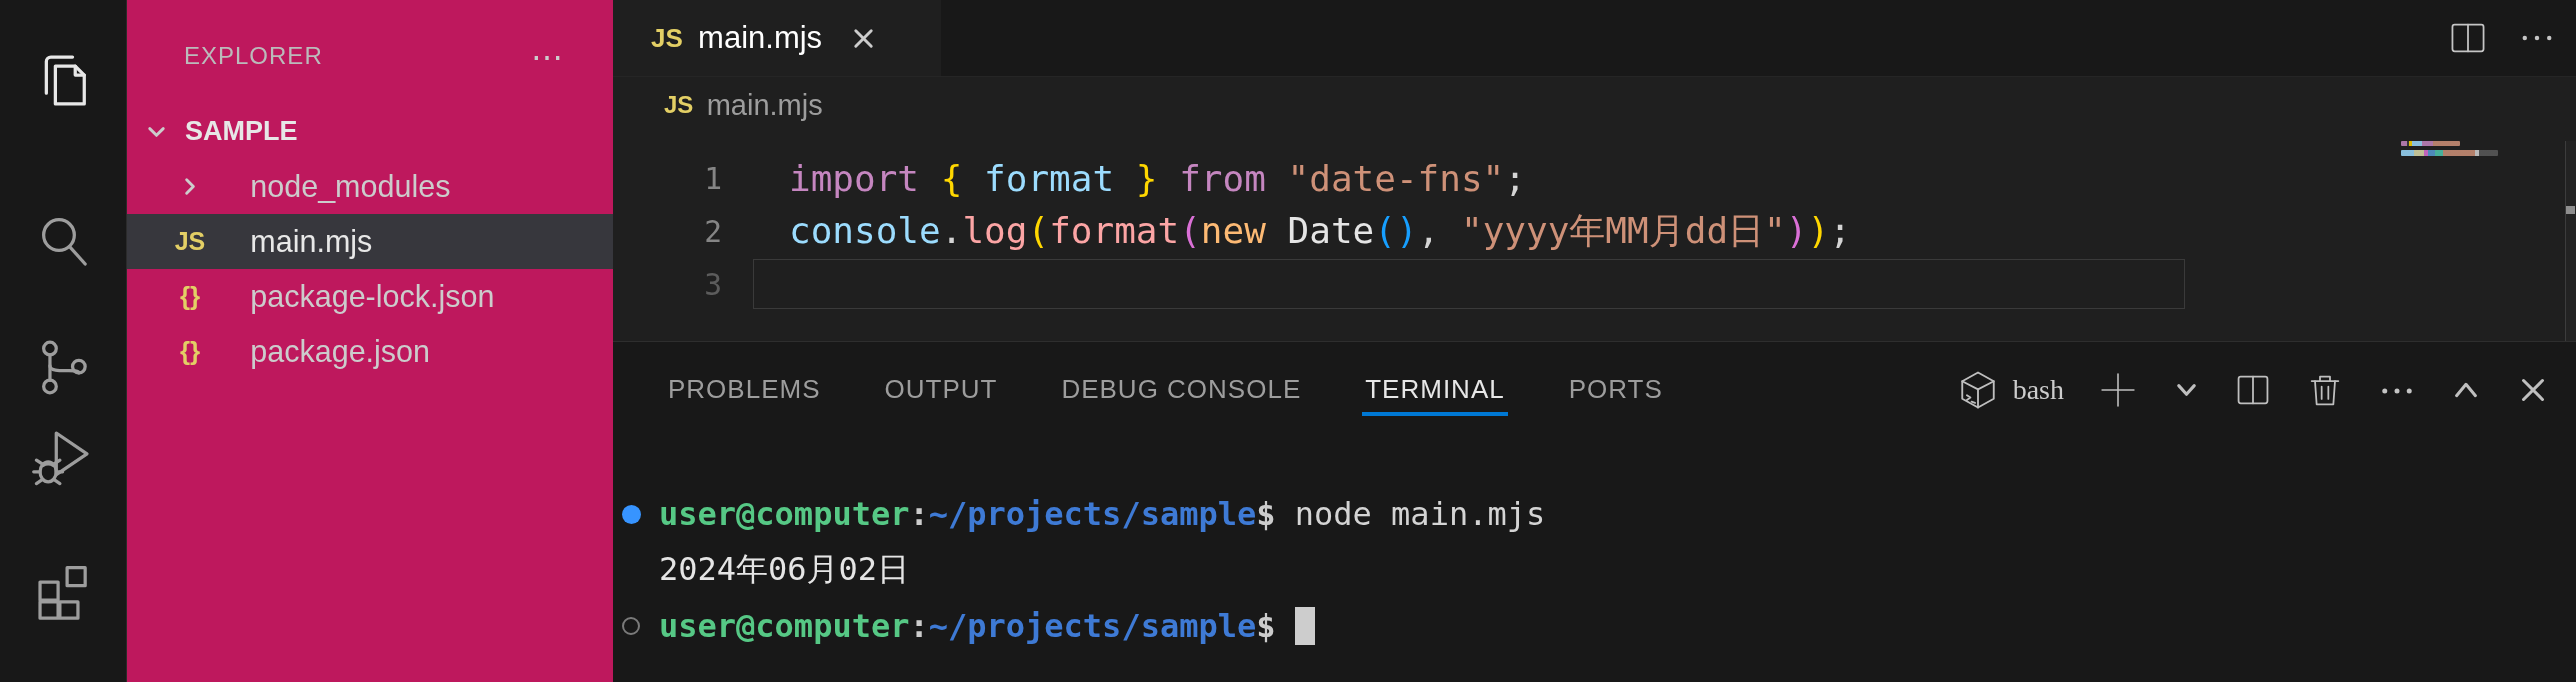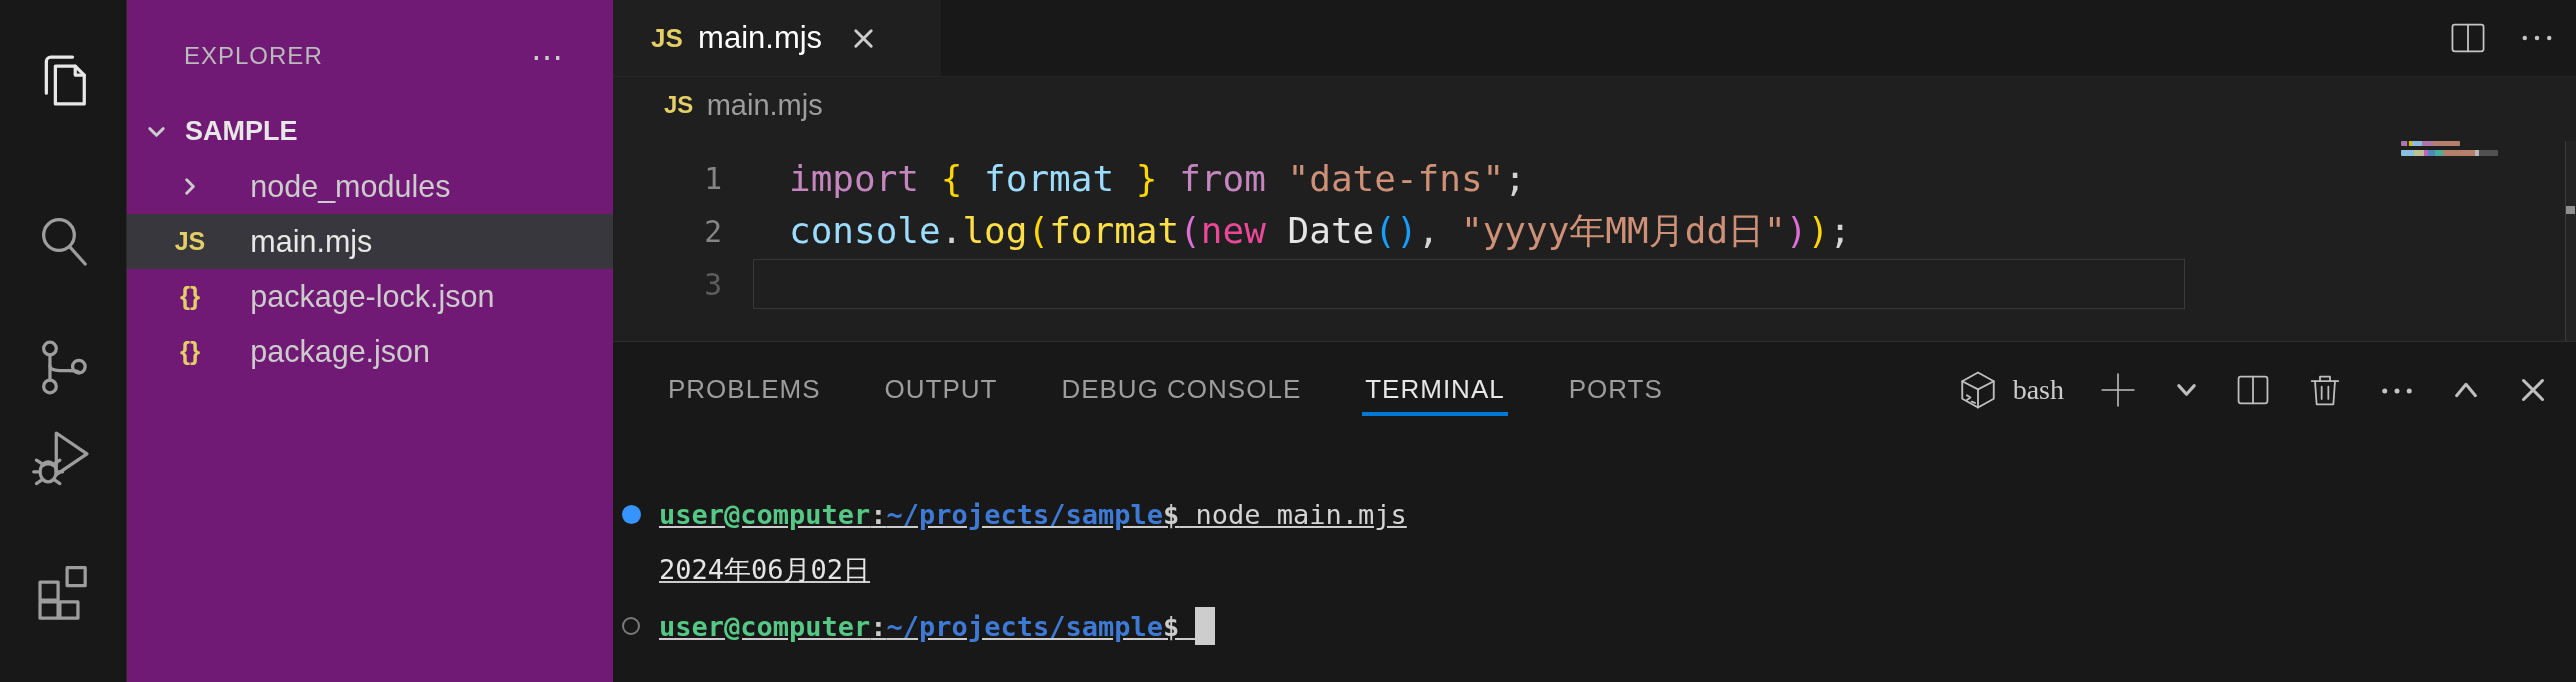--- a/index.html
+++ b/index.html
@@ -8,21 +8,21 @@
   svg{display:block;}
 
   
   .activitybar{position:absolute;left:0;top:0;width:126px;height:683px;background:#181818;
                border-right:1px solid #2b2b2b;}
   .ab-item{position:absolute;left:20px;width:86px;height:86px;display:flex;align-items:center;justify-content:center;cursor:pointer;}
   .ab-item svg{stroke:#9d9d9d;fill:none;stroke-width:3.6;stroke-linecap:round;stroke-linejoin:round;}
   .ab-item.active svg{stroke:#e7e7e7;}
 
   
-  .sidebar{position:absolute;left:127px;top:0;width:486px;height:683px;background:#701a75;text-align:right;}
+  .sidebar{position:absolute;left:127px;top:0;width:486px;height:683px;background:#be185d;text-align:right;}
   .sb-header{position:relative;height:61px;margin-top:25px;display:flex;align-items:center;}
   .sb-title{padding-left:57px;font-size:24px;letter-spacing:1px;color:#bbbbbb;}
   .sb-more{position:absolute;right:48px;top:13.3px;font-size:32px;color:#cccccc;letter-spacing:1.9px;cursor:pointer;}
   .sb-section{margin-top:18px;height:55px;display:flex;align-items:center;padding-left:17px;cursor:pointer;}
   .sb-section .sec-label{font-size:27px;font-weight:bold;color:#e7e7e7;margin-left:16px;}
   .chev{stroke:#cccccc;fill:none;stroke-width:3;stroke-linecap:round;stroke-linejoin:round;}
   .sb-item{height:55px;display:flex;align-items:center;padding-left:44px;font-size:30.5px;color:#cccccc;cursor:pointer;gap:28px;}
   .sb-item.selected{background:#37373d;color:#e8e8e8;}
   .sb-icon{width:38px;display:flex;justify-content:center;margin-right:13.3px;flex:0 0 38px;}
   .js-badge{color:#e3cf65;font-weight:bold;font-size:25px;font-family:"Liberation Sans",sans-serif;}
@@ -42,44 +42,44 @@
   .breadcrumb{height:56px;background:#1f1f1f;display:flex;align-items:center;padding-left:51px;}
   .breadcrumb .js-badge{font-size:24px;}
   .bc-label{font-size:29px;color:#9d9d9d;margin-left:13.3px;cursor:pointer;}
 
   .editor{position:relative;height:208px;background:#1f1f1f;}
   .code-lines{padding-top:19px;font-family:"DejaVu Sans Mono","Liberation Mono",monospace;font-size:36px;}
   .code-line{height:53px;display:flex;align-items:center;white-space:pre;}
   .gutter{width:109px;text-align:right;font-size:29.6px;color:#858585;flex:0 0 109px;}
   .gutter.dim{color:#5c5c5c;}
   .code-text{margin-left:67px;}
-  .tok-keyword{color:#C586C0}.tok-variable{color:#9CDCFE}.tok-function{color:#fde047}
+  .tok-keyword{color:#C586C0}.tok-variable{color:#9CDCFE}.tok-function{color:#fca5a5}
   .tok-string{color:#CE9178}.tok-bracket1{color:#FFD700}.tok-bracket2{color:#DA70D6}
-  .tok-bracket3{color:#179FFF}.tok-keyword2{color:#ec4899}.tok-class{color:#e5e5e5}.tok-plain{color:#D4D4D4}
+  .tok-bracket3{color:#179FFF}.tok-keyword2{color:#fdba74}.tok-class{color:#e5e5e5}.tok-plain{color:#D4D4D4}
   .current-line-box{position:absolute;left:140px;top:126px;width:1432px;height:50px;border:1.9px solid #3a3a3a;box-sizing:border-box;}
   .minimap{position:absolute;right:78px;top:7.6px;width:97px;}
   .mm-row{height:5.7px;border-radius:1px;opacity:.85;}
   .mm-row1{width:59px;background:linear-gradient(90deg,#C586C0 0 10%,#3a3a3a 10% 14%,#FFD700 14% 18%,#9CDCFE 18% 36%,#C586C0 36% 54%,#CE9178 54% 100%);}
   .mm-row2{width:97px;margin-top:3.8px;background:linear-gradient(90deg,#9CDCFE 0 13%,#DCDCAA 13% 24%,#DA70D6 24% 28%,#569CD6 28% 35%,#4EC9B0 35% 43%,#CE9178 43% 76%,#d4d4d4 76% 80%,#5a5a5a 80% 100%);}
   .scroll-strip{position:absolute;right:0;top:7.6px;bottom:0;width:10.5px;border-left:1px solid #3c3c3c;background:rgba(255,255,255,0.02);}
   .overview-mark{position:absolute;right:1px;top:73px;width:9.5px;height:7.6px;background:#8f8f8f;}
 
   
   .panel{flex:1;background:#181818;border-top:1.9px solid #2e2e2e;display:flex;flex-direction:column;box-sizing:border-box;}
   .panel-header{height:95px;display:flex;align-items:center;}
   .panel-tabs{display:flex;margin-left:23px;height:100%;}
   .panel-tab{position:relative;height:100%;display:flex;align-items:center;padding:0 32px;font-size:26px;letter-spacing:1px;color:#9d9d9d;cursor:pointer;}
   .panel-tab.active{color:#e7e7e7;}
   .panel-tab.active::after{content:"";position:absolute;left:29px;right:29px;bottom:21px;height:3.8px;background:#0078d4;}
   .panel-controls{margin-left:auto;display:flex;align-items:center;gap:32px;padding-right:25px;}
   .panel-controls svg{stroke:#bfbfbf;fill:none;stroke-width:3.2;stroke-linecap:round;stroke-linejoin:round;}
   .shell-chip{display:flex;align-items:center;gap:13.3px;cursor:pointer;}
   .shell-label{font-size:28px;color:#cccccc;font-family:Liberation Serif, serif;}
 
-  .terminal{position:relative;flex:1;padding-top:49px;font-family:"DejaVu Sans Mono","Liberation Mono",monospace;font-size:27px;text-decoration:underline;}
+  .terminal{position:relative;flex:1;padding-top:49px;font-family:"DejaVu Sans Mono","Liberation Mono",monospace;font-size:32px;}
   .term-line{position:relative;height:56px;display:flex;align-items:center;white-space:pre;padding-left:46px;}
   .term-deco{position:absolute;left:7.6px;width:21px;display:flex;justify-content:center;}
   .deco-dot{width:19px;height:19px;border-radius:50%;background:#3794ff;}
   .deco-ring{width:14.3px;height:14.3px;border-radius:50%;border:2.9px solid #7a7a7a;}
   .tok-prompt_user{color:#56C885;font-weight:bold}
   .tok-prompt_path{color:#3E7AD5;font-weight:bold}
   .tok-prompt_plain{color:#cccccc;font-weight:bold}
   .tok-command{color:#d4d4d4}
   .tok-output{color:#e5e5e5}
   .term-cursor{display:inline-block;width:20px;height:38px;background:#cdcdcd;vertical-align:middle;}

